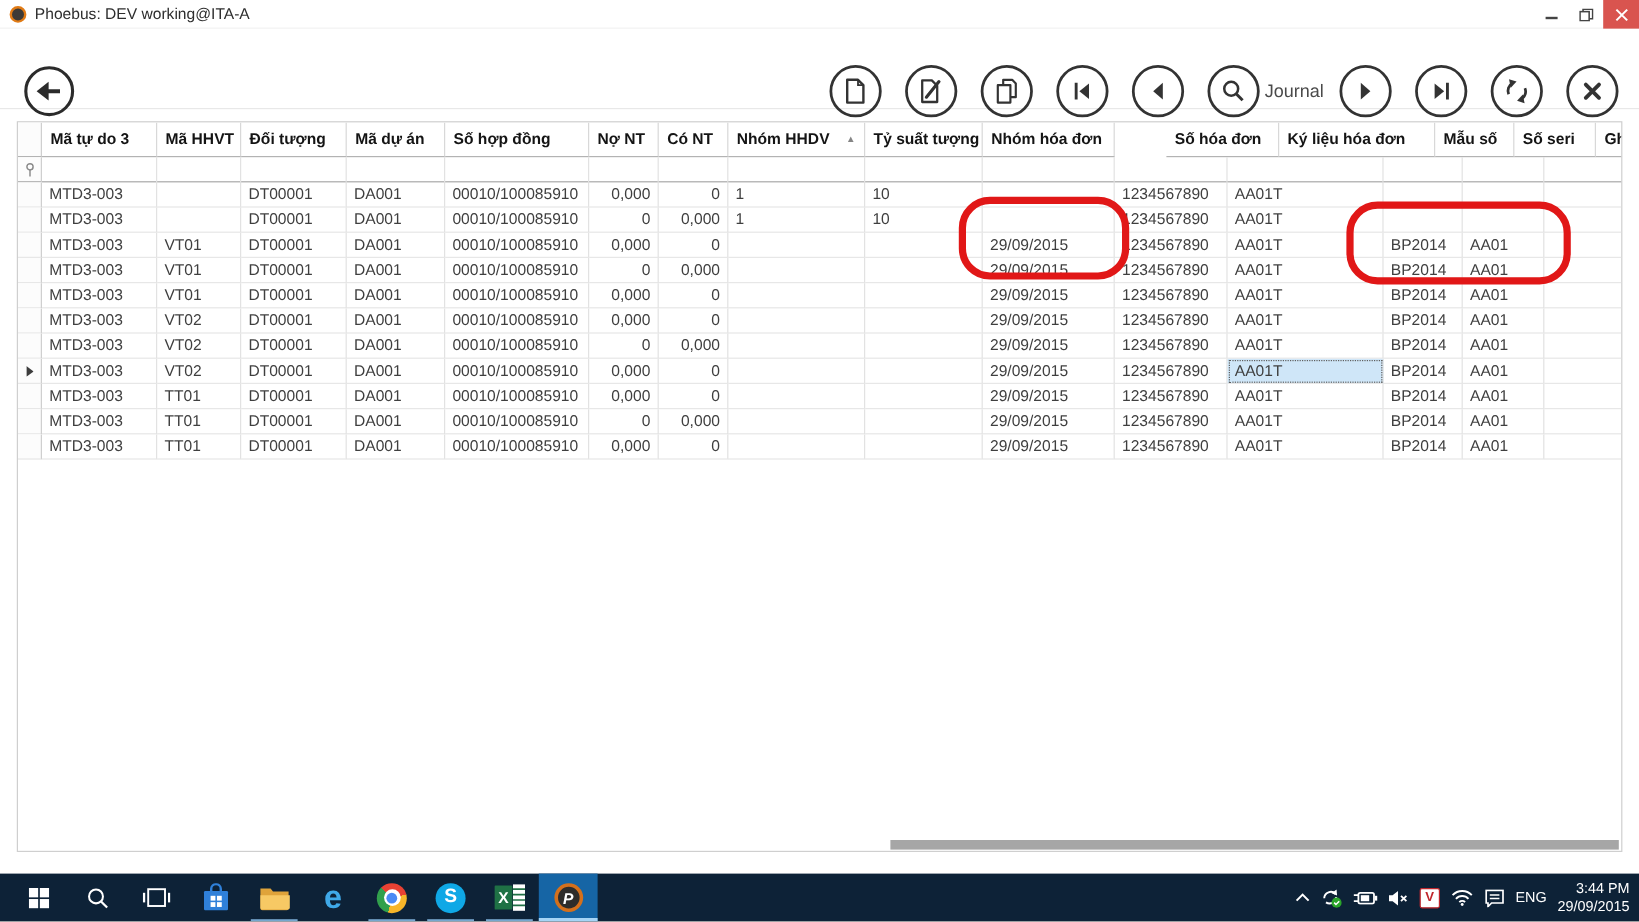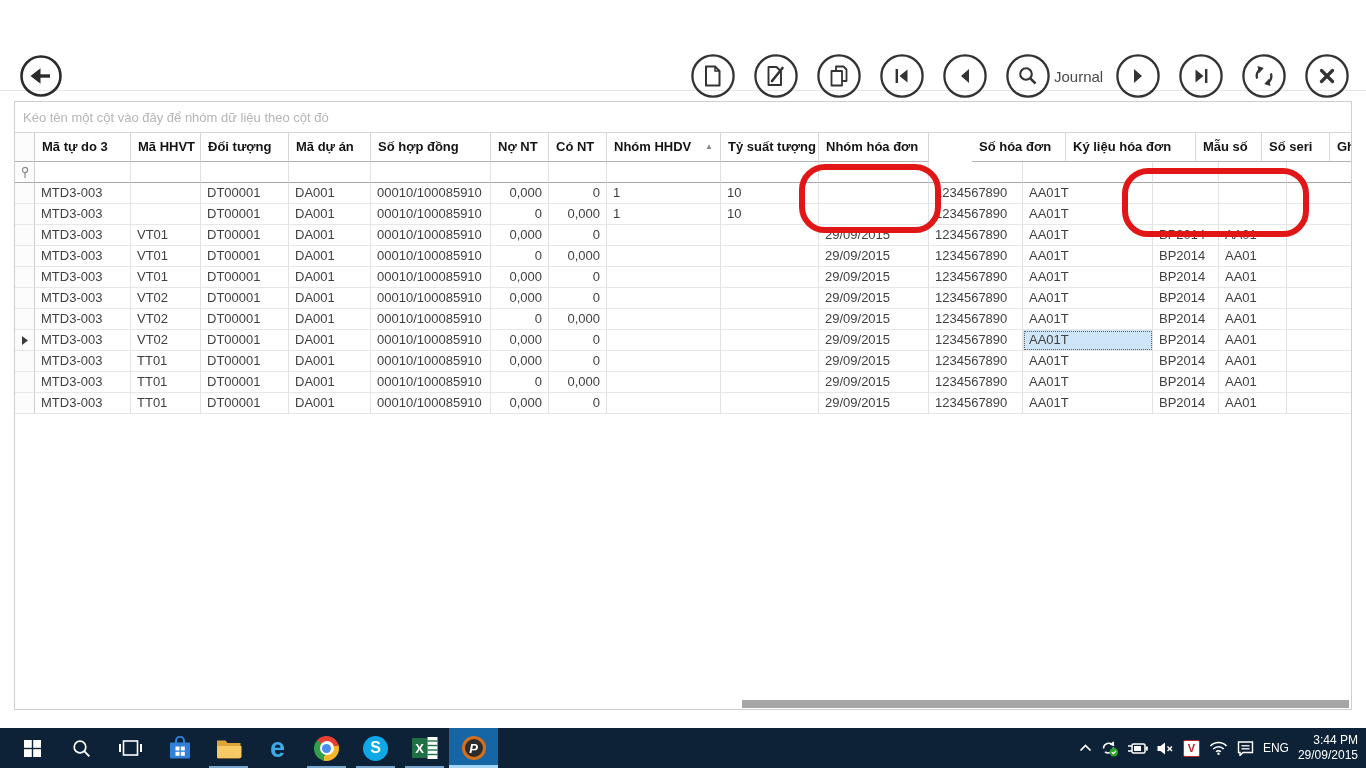--- a/index.html
+++ b/index.html
@@ -82,20 +82,40 @@
   .v-app{width:17px;height:17px;background:#fff;border:1.5px solid #c0272d;border-radius:2px;
          color:#c0272d;font-weight:bold;font-size:11px;display:flex;align-items:center;justify-content:center;}
   .lang{font-size:12px;cursor:pointer;}
   .clock{font-size:12px;line-height:15px;text-align:right;padding-right:4px;cursor:pointer;}
 </style>
 </head>
 <body>
 
 <div class="page">
 
+  <div class="titlebar">
+    <div class="app-icon"></div>
+    <div class="titlebar-text">Phoebus: DEV working@ITA-A</div>
+    <div class="win-controls">
+      <div class="win-btn minimize">
+          <span></span>
+        </div>
+      <div class="win-btn">
+        <svg width="12" height="11" viewBox="0 0 12 11">
+          <rect x="0.7" y="2.7" width="7.6" height="7.6" fill="none" stroke="#444" stroke-width="1.3"></rect>
+          <path d="M3.2 2.7 V0.7 H11.2 V8.7 H8.4" fill="none" stroke="#444" stroke-width="1.3"></path>
+        </svg>
+      </div>
+      <div class="win-btn close">
+        <svg width="11" height="11" viewBox="0 0 11 11">
+          <path d="M1 1 L10 10 M10 1 L1 10" stroke="#fff" stroke-width="1.7"></path>
+        </svg>
+      </div>
+    </div>
+  </div>
 
   <div class="appheader">
     <div class="back-btn">
       <svg width="44" height="44" viewBox="0 0 44 44">
         <circle cx="22" cy="22" r="19.5" fill="none" stroke="#2b2b2b" stroke-width="2.6"></circle>
         <line x1="15" y1="22" x2="31" y2="22" stroke="#2b2b2b" stroke-width="3.4"></line>
         <polygon points="11.5,22 21.5,14.2 21.5,29.8" fill="#2b2b2b"></polygon>
       </svg>
     </div>
     <div class="toolbar" id="toolbar">
@@ -167,21 +187,20 @@
             <circle cx="23" cy="23" r="20.6" fill="none" stroke="#333" stroke-width="2.3"></circle>
             <g transform="translate(11,11)">
               <line x1="6.5" y1="6.5" x2="17.5" y2="17.5" stroke="#333" stroke-width="3.2" stroke-linecap="round"></line>
               <line x1="17.5" y1="6.5" x2="6.5" y2="17.5" stroke="#333" stroke-width="3.2" stroke-linecap="round"></line>
             </g>
           </svg></div>
       </div>
   </div>
 
   <div class="grid">
-    <div class="group-panel">Kéo tên một cột vào đây để nhóm dữ liệu theo cột đó</div>
     <div id="grid-table">
         <div class="grow ghead">
           <div class="ind"></div>
           <div class="gcell " style="width: 96px; flex-basis: 96px;">
             <span>Mã tự do 3</span>
           </div>
           <div class="gcell " style="width: 70px; flex-basis: 70px;">
             <span>Mã HHVT</span>
           </div>
           <div class="gcell " style="width: 88px; flex-basis: 88px;">

